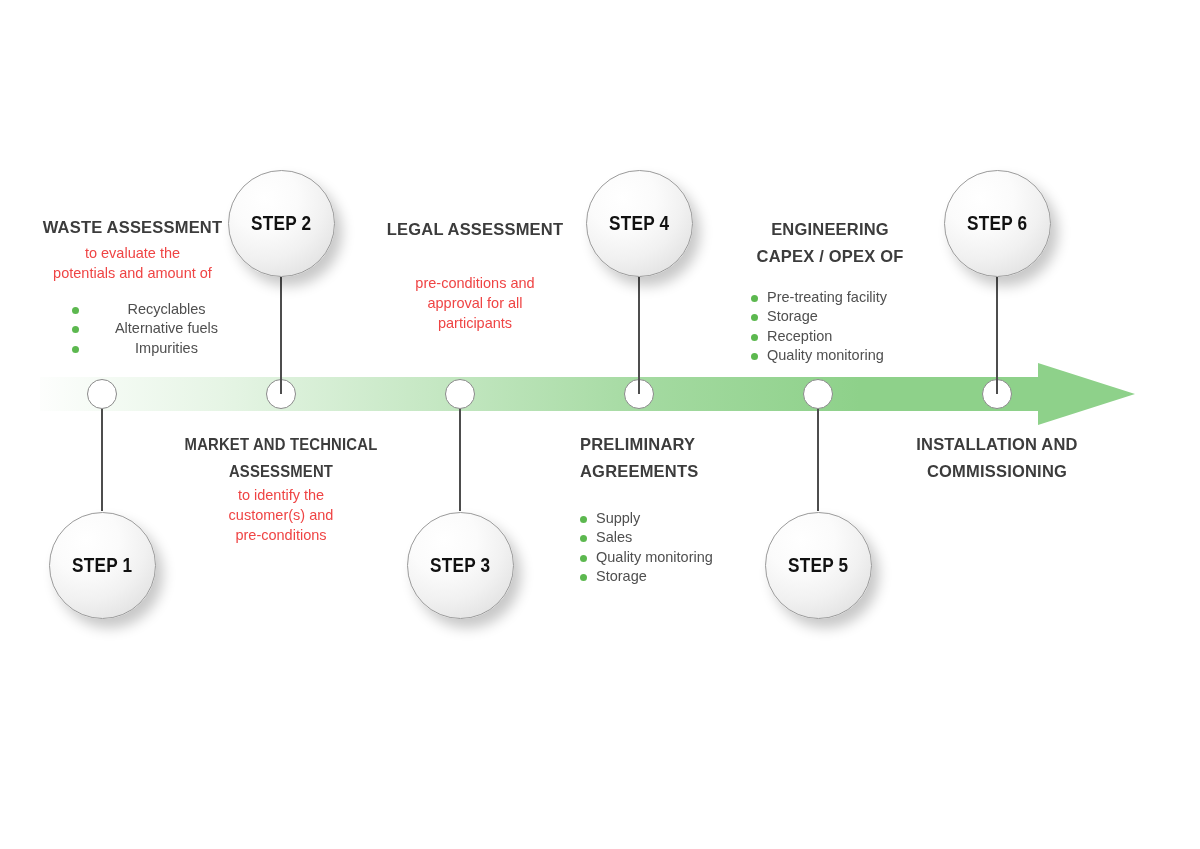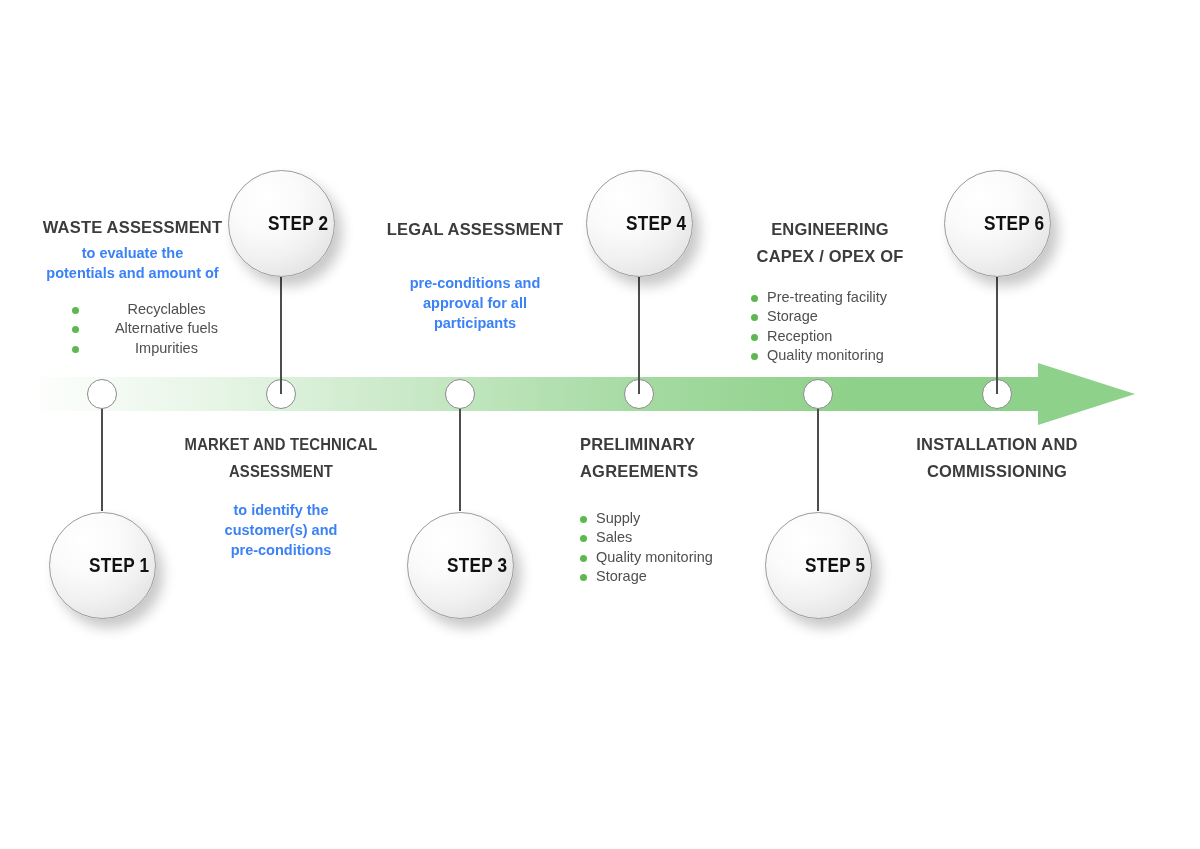--- a/index.html
+++ b/index.html
@@ -84,21 +84,21 @@
     box-sizing: border-box;
     background: radial-gradient(circle at 34% 26%,
         #ffffff 0%,
         #fbfbfb 32%,
         #f1f1f1 58%,
         #e3e3e3 82%,
         #dcdcdc 100%);
     box-shadow: 7px 9px 13px rgba(0,0,0,0.22);
     display: flex;
     align-items: center;
-    justify-content: flex-end;
+    justify-content: center;
   }
   .bubble-label {
     font-family: "Liberation Sans Narrow", "Liberation Sans", sans-serif;
     font-weight: bold;
     font-size: 20px;
     letter-spacing: 0.3px;
     color: #111111;
     transform: scaleX(0.86);
     white-space: nowrap;
   }
@@ -118,23 +118,22 @@
     text-transform: uppercase;
     transform-origin: center top;
     white-space: pre-line;
   }
   .heading.squeeze {
     transform: scaleX(0.9);
   }
   .desc {
     font-size: 14.5px;
     line-height: 20px;
-    color: #3b82f6;
+    color: #ef4444;
     white-space: pre-line;
-    font-weight: bold;
   }
   .bullets {
     list-style: none;
     margin: 0;
     padding: 0;
   }
   .bullets li {
     position: relative;
     padding-left: 16px;
     font-size: 14.5px;
@@ -180,21 +179,21 @@
   </div>
 
   <div class="node" style="left:281px; top:394px;"></div>
   <div class="stem" style="left:281px; top:277px; height:117px;"></div>
   <div class="bubble" style="left:281px; top:223px;">
     <span class="bubble-label">STEP 2</span>
   </div>
   <div class="block center" style="left:171px; top:431px; width:220px;">
     <div class="heading squeeze">MARKET AND TECHNICAL
 ASSESSMENT</div>
-    <div class="desc" style="margin-top:15px;">to identify the
+    <div class="desc" style="">to identify the
 customer(s) and
 pre-conditions</div>
   </div>
 
   <div class="node" style="left:460px; top:394px;"></div>
   <div class="stem" style="left:460px; top:409px; height:102px;"></div>
   <div class="bubble" style="left:460px; top:565px;">
     <span class="bubble-label">STEP 3</span>
   </div>
   <div class="block center" style="left:375px; top:216px; width:200px;">

